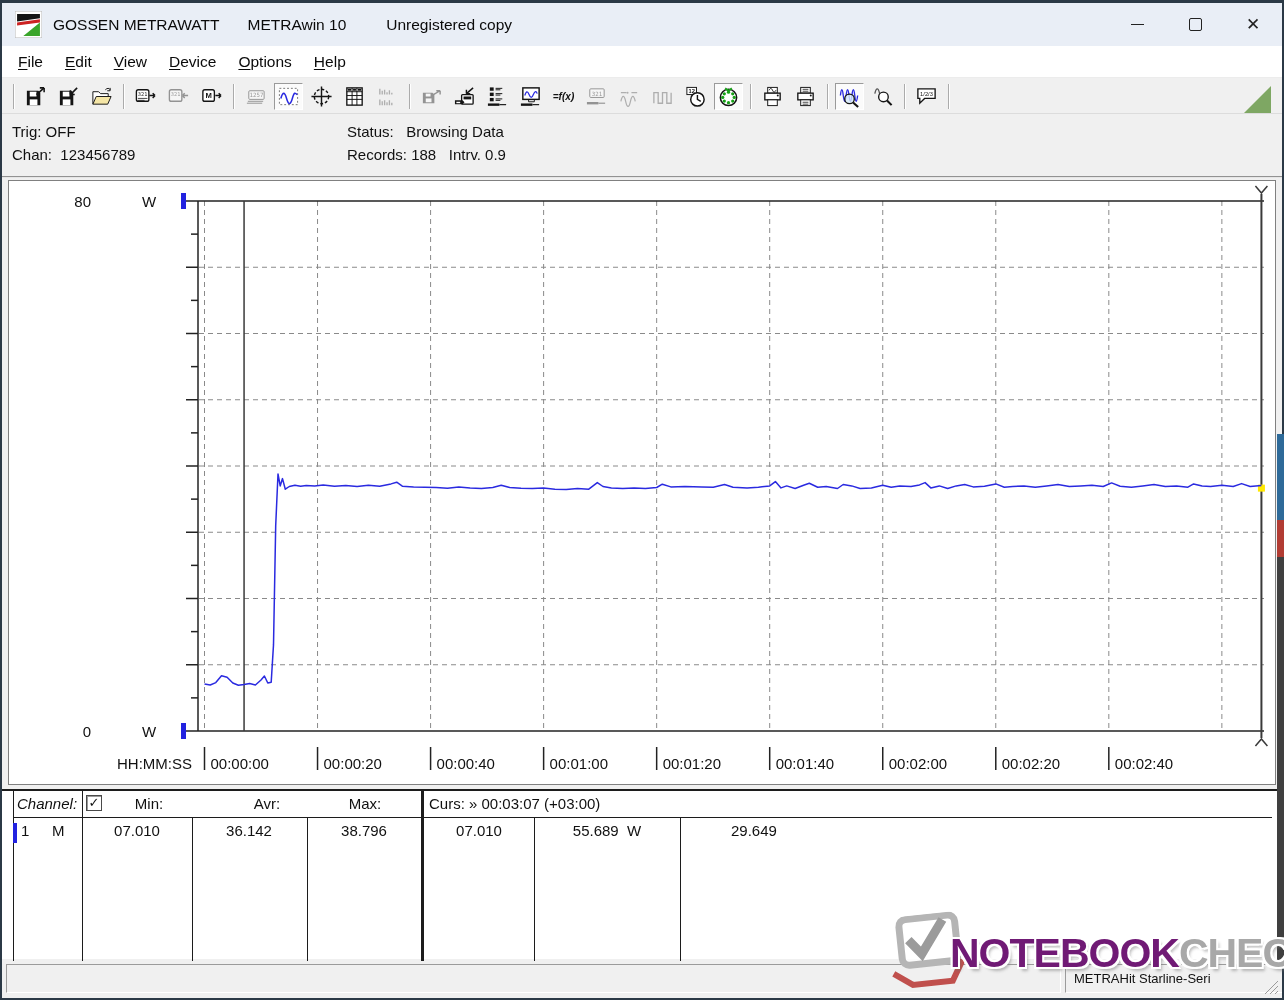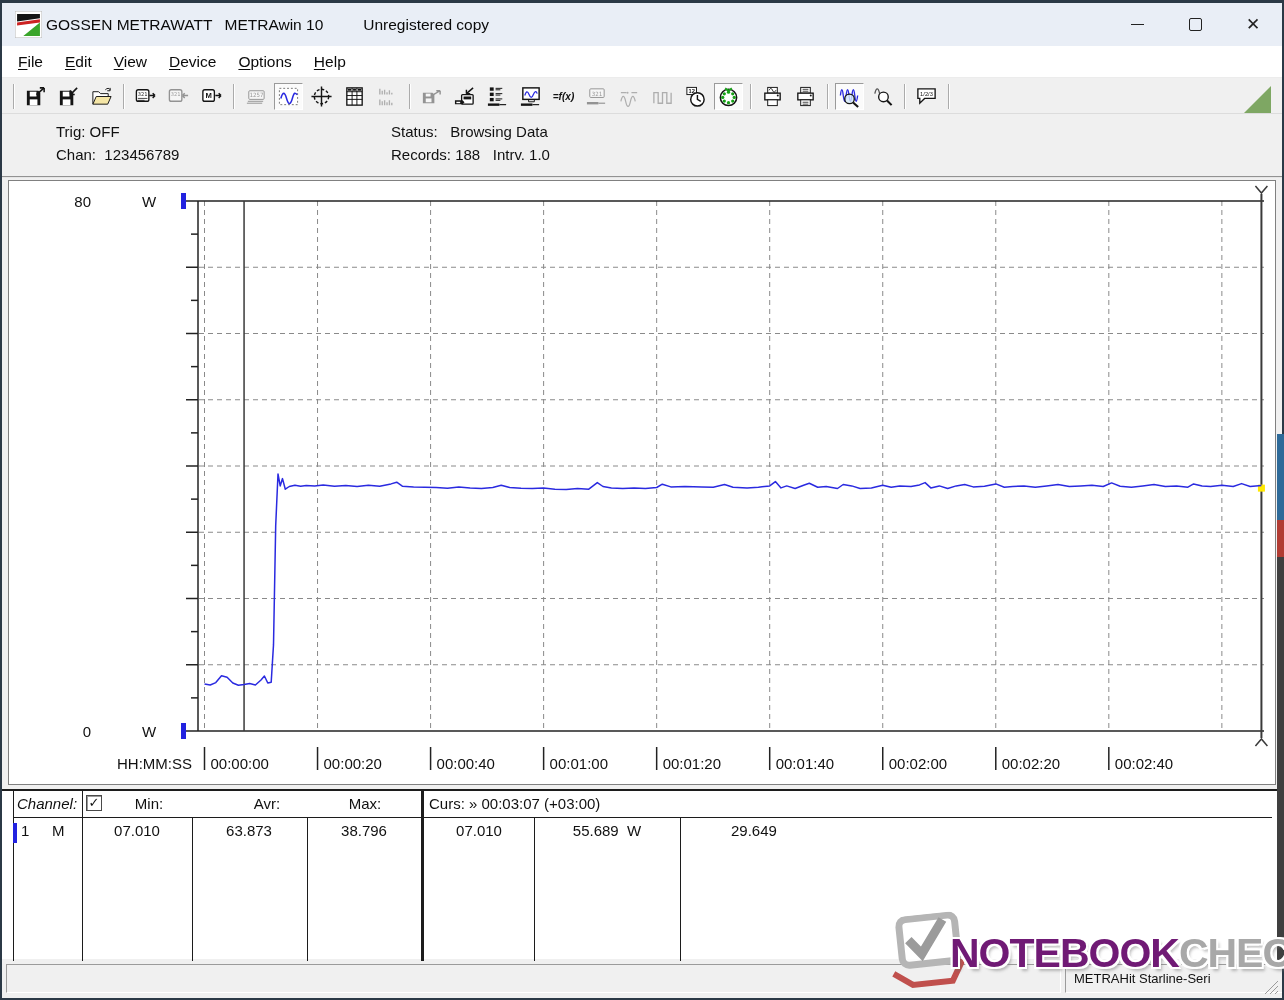--- a/index.html
+++ b/index.html
@@ -4,22 +4,22 @@
 <style>
   * { margin:0; padding:0; box-sizing:border-box; }
   html,body { width:1284px; height:1000px; overflow:hidden; }
   body { font-family:"Liberation Sans", sans-serif; color:#111; background:#f0f0f0; position:relative; }
   #frame { position:absolute; inset:0; border:2px solid #2b3946; border-top-width:3px; pointer-events:none; z-index:50; }
 
   
   #titlebar { position:absolute; left:2px; top:3px; width:1280px; height:43px; background:#e9eef6; display:flex; align-items:center; }
   #app-logo { width:27px; height:27px; margin-left:13px; }
   .title-text { font-size:15.5px; color:#0a0a0a; white-space:pre; }
-  #title-brand { margin-left:4px; }
-  #title-app { margin-left:12px; }
+  #title-brand { margin-left:11px; }
+  #title-app { margin-left:28px; }
   #title-license { margin-left:40px; }
   #win-controls { margin-left:auto; display:flex; height:100%; }
   .win-btn { width:58px; height:100%; display:flex; align-items:center; justify-content:center; font-size:17px; color:#222; }
   #max-glyph { width:13px; height:13px; border:1.4px solid #222; border-radius:2px; }
   #min-glyph { width:13px; height:1.6px; background:#222; }
 
   
   #menubar { position:absolute; left:2px; top:46px; width:1280px; height:32px; background:#ffffff; display:flex; align-items:center; padding-left:5px; border-bottom:1px solid #ececec; }
   .menu-item { font-size:15.5px; padding:4px 11px; color:#0a0a0a; }
   .menu-item u { text-decoration:underline; text-underline-offset:2px; }
@@ -28,21 +28,21 @@
   #toolbar { position:absolute; left:2px; top:79px; width:1280px; height:35px; background:#f0f0f0; display:flex; align-items:center; padding-left:8px; border-bottom:1px solid #dcdcdc; }
   .tb { width:29px; height:27px; display:flex; align-items:center; justify-content:center; border:1px solid transparent; margin-right:4px; flex:0 0 auto; }
   .tb svg { width:23px; height:23px; }
   .tb.disabled { opacity:.42; filter:grayscale(100%); }
   .tb.active { background:#fbfbfb; border-color:#9a9a9a #ffffff #ffffff #9a9a9a; }
   .tb-sep { width:1px; height:25px; background:#ababab; box-shadow:1px 0 0 #fff; margin:0 7px 0 3px; flex:0 0 auto; }
   #toolbar-triangle { position:absolute; right:11px; top:7px; }
 
   
   #infopanel { position:absolute; left:2px; top:114px; width:1280px; height:64px; background:#f0f0f0; border-bottom:2px groove #e6e6e6; font-size:15px; }
-  .info-line { position:absolute; white-space:pre;margin-left:44px; }
+  .info-line { position:absolute; white-space:pre; }
 
   
   #chartpanel { position:absolute; left:8px; top:180px; width:1268px; height:605px; background:#ffffff; border:1px solid #808080; }
   #chart-svg { position:absolute; left:0; top:0; }
   #chart-svg text { font-family:"Liberation Sans", sans-serif; font-size:15px; fill:#111; }
 
   
   #tablearea { position:absolute; left:2px; top:789px; width:1280px; height:170px; background:#ffffff; border-top:2px solid #1c1c1c; font-size:15px; }
   .vline { position:absolute; background:#1c1c1c; width:1px; }
   .hline { position:absolute; background:#1c1c1c; height:1px; }
@@ -328,21 +328,21 @@
     <div class="tb-sep"></div>
     <svg id="toolbar-triangle" width="27" height="27" viewBox="0 0 27 27">
     <polygon points="27,0 27,27 0,27" fill="#7ea763"></polygon>
   </svg>
 </div>
 
 <div id="infopanel">
   <span class="info-line" style="left:10px;top:9px;">Trig: OFF</span>
   <span class="info-line" style="left:10px;top:32px;">Chan:  123456789</span>
   <span class="info-line" style="left:345px;top:9px;">Status:   Browsing Data</span>
-  <span class="info-line" style="left:345px;top:32px;">Records: 188   Intrv. 1.0</span>
+  <span class="info-line" style="left:345px;top:32px;">Records: 188   Intrv. 0.9</span>
 </div>
 
 <div id="chartpanel">
   <svg id="chart-svg" width="1266" height="603" viewBox="8 180 1266 603" preserveAspectRatio="none">
       <line x1="203.5" y1="200" x2="203.5" y2="730" stroke="#8a8a8a" stroke-width="1" stroke-dasharray="5,4"></line>
       <line x1="316.54" y1="200" x2="316.54" y2="730" stroke="#8a8a8a" stroke-width="1" stroke-dasharray="5,4"></line>
       <line x1="429.58000000000004" y1="200" x2="429.58000000000004" y2="730" stroke="#8a8a8a" stroke-width="1" stroke-dasharray="5,4"></line>
       <line x1="542.62" y1="200" x2="542.62" y2="730" stroke="#8a8a8a" stroke-width="1" stroke-dasharray="5,4"></line>
       <line x1="655.6600000000001" y1="200" x2="655.6600000000001" y2="730" stroke="#8a8a8a" stroke-width="1" stroke-dasharray="5,4"></line>
       <line x1="768.7" y1="200" x2="768.7" y2="730" stroke="#8a8a8a" stroke-width="1" stroke-dasharray="5,4"></line>
@@ -425,21 +425,21 @@
   <div id="chan-checkbox">✓</div>
   <span class="tcell tcenter" style="left:147px; top:4px;">Min:</span>
   <span class="tcell tcenter" style="left:249px; top:4px;margin-left:16px;">Avr:</span>
   <span class="tcell tcenter" style="left:363px; top:4px;">Max:</span>
   <span class="tcell" style="left:427px; top:4px;">Curs: » 00:03:07 (+03:00)</span>
 
   <div id="row-colorbar"></div>
   <span class="tcell" style="left:19px;  top:31px;">1</span>
   <span class="tcell" style="left:50px;  top:31px;">M</span>
   <span class="tcell tcenter" style="left:135px; top:31px;">07.010</span>
-  <span class="tcell tcenter" style="left:247px; top:31px;">63.873</span>
+  <span class="tcell tcenter" style="left:247px; top:31px;">36.142</span>
   <span class="tcell tcenter" style="left:362px; top:31px;">38.796</span>
   <span class="tcell tcenter" style="left:477px; top:31px;">07.010</span>
   <span class="tcell tcenter" style="left:605px; top:31px;">55.689  W</span>
   <span class="tcell" style="left:722px; top:31px;margin-left:7px;">29.649</span>
 </div>
 
 <div id="statusbar">
   <div class="sb-panel" id="sb-panel-main"></div>
   <div class="sb-panel" id="sb-panel-device">METRAHit Starline-Seri</div>
   <svg id="sb-grip" width="16" height="16" viewBox="0 0 16 16">

